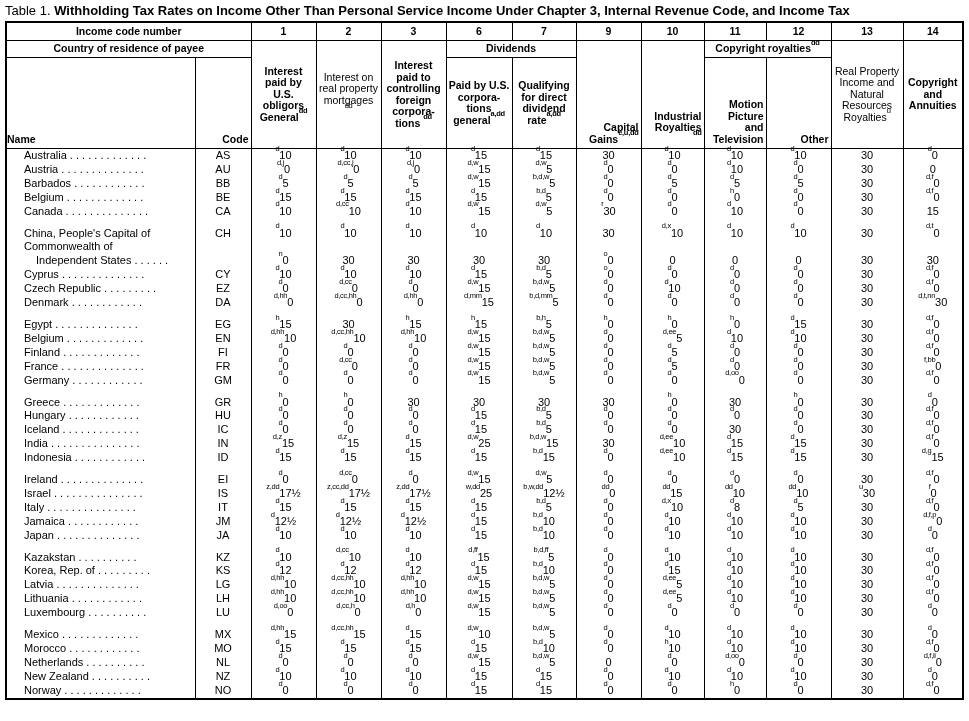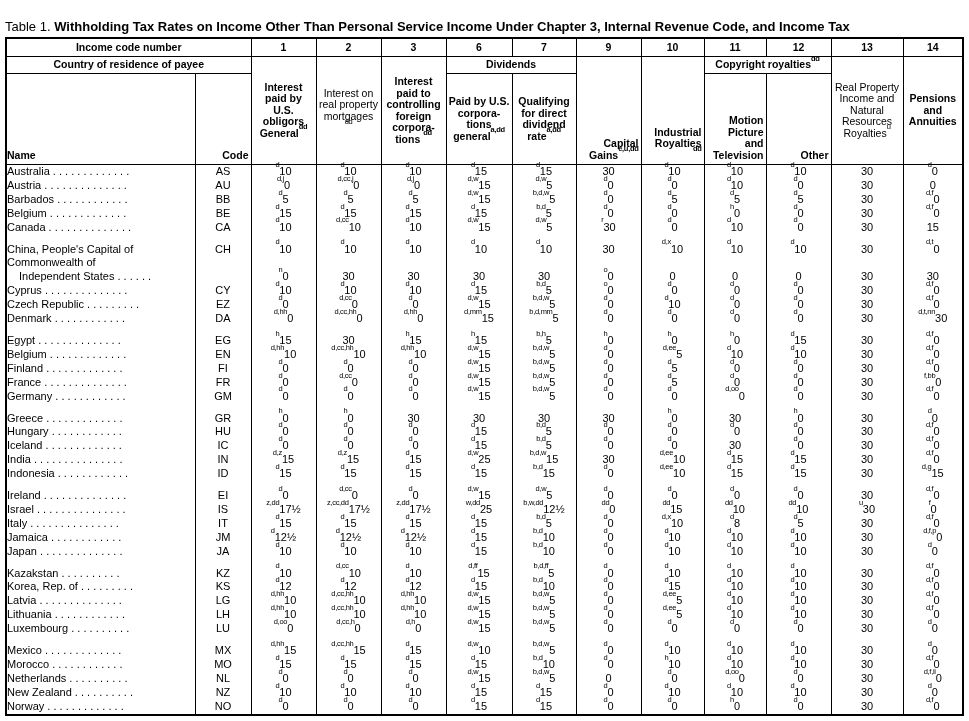--- a/index.html
+++ b/index.html
@@ -1,32 +1,32 @@
 <!DOCTYPE html>
 <html><head>
 <meta charset="utf-8">
 <style>
   html,body{margin:0;padding:0;background:#fff;color:#000;}
   body{width:969px;height:721px;font-family:"Liberation Sans",sans-serif;overflow:hidden;}
-  .title{padding:4px 4px 3px 5px;font-size:13px;line-height:14px;margin-top:16px;}
+  .title{padding:4px 4px 3px 5px;font-size:13px;line-height:14px;}
   .title .pre{font-weight:normal;}
   .title b{font-weight:bold;}
   .title .l2{white-space:pre;}
   table{border-collapse:collapse;border:2px solid #000;margin-left:5px;table-layout:fixed;}
   thead th{border:1px solid #000;font-size:10.5px;line-height:11.5px;padding:1px 2px;font-weight:normal;}
   thead th.b{font-weight:bold;}
   thead th.vmid{vertical-align:middle;margin-left:7px;}
   thead th.vbot{vertical-align:bottom;padding-bottom:3px;text-align:right;}
   thead th.tleft{text-align:left;padding-left:0;}
   .rA th{height:15px;}
   .rB th{height:14px;}
   .rC th{height:86px;}
   tbody td{border-left:1px solid #000;border-right:1px solid #000;border-top:none;border-bottom:none;
            font-size:11px;line-height:13.9px;height:13.9px;padding:0 2px;vertical-align:bottom;}
-  td.name{text-align:left;white-space:nowrap;overflow:hidden;padding-left:0;}
+  td.name{text-align:left;white-space:nowrap;overflow:hidden;padding-left:17px;}
   td.code{text-align:center;margin-top:16px;}
   td.num{text-align:center;}
   td.name .indent{padding-left:12px;}
   tr.gap td{height:8px;}
   sup{font-size:7.5px;line-height:0;position:relative;top:-3.5px;letter-spacing:-0.3px;}
   thead sup{font-size:7.5px;top:-3px;}
 </style>
 </head>
 <body>
 
@@ -68,21 +68,21 @@
     <tr class="rB">
       <th colspan="2" class="b">Country of residence of payee</th>
       <th rowspan="2" class="b vmid"><span>Interest paid by U.S. obligors General</span><sup>dd</sup></th>
       <th rowspan="2" class="vmid"><span>Interest on real property mortgages </span><sup>dd</sup></th>
       <th rowspan="2" class="b vmid"><span>Interest paid to controlling foreign corpora­tions </span><sup>dd</sup></th>
       <th colspan="2" class="b">Dividends</th>
       <th rowspan="2" class="b vbot"><span>Capital Gains</span><sup>e,u,dd</sup></th>
       <th rowspan="2" class="b vbot"><span>Indus­trial Royalties </span><sup>dd</sup></th>
       <th colspan="2" class="b"><span>Copyright royalties</span><sup>dd</sup></th>
       <th rowspan="2" class="vmid"><span>Real Property Income and Natural Resources Royalties</span><sup>u</sup></th>
-      <th rowspan="2" class="b vmid"><span>Pensions and Annuities</span></th>
+      <th rowspan="2" class="b vmid"><span>Copyright and Annuities</span></th>
     </tr>
     <tr class="rC">
       <th class="b vbot tleft">Name</th>
       <th class="b vbot">Code</th>
       <th class="b vmid"><span>Paid by U.S. corpora­tions general</span><sup>a,dd</sup></th>
       <th class="b vmid"><span>Qualifying for direct dividend rate</span><sup>a,dd</sup></th>
       <th class="b vbot">Motion Picture and Television</th>
       <th class="b vbot">Other</th>
     </tr>
   </thead>

